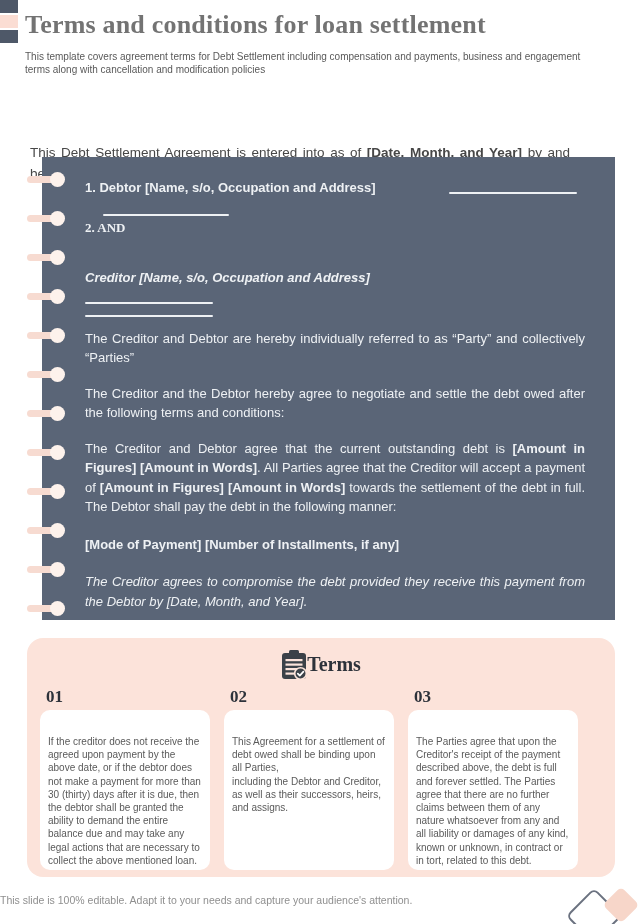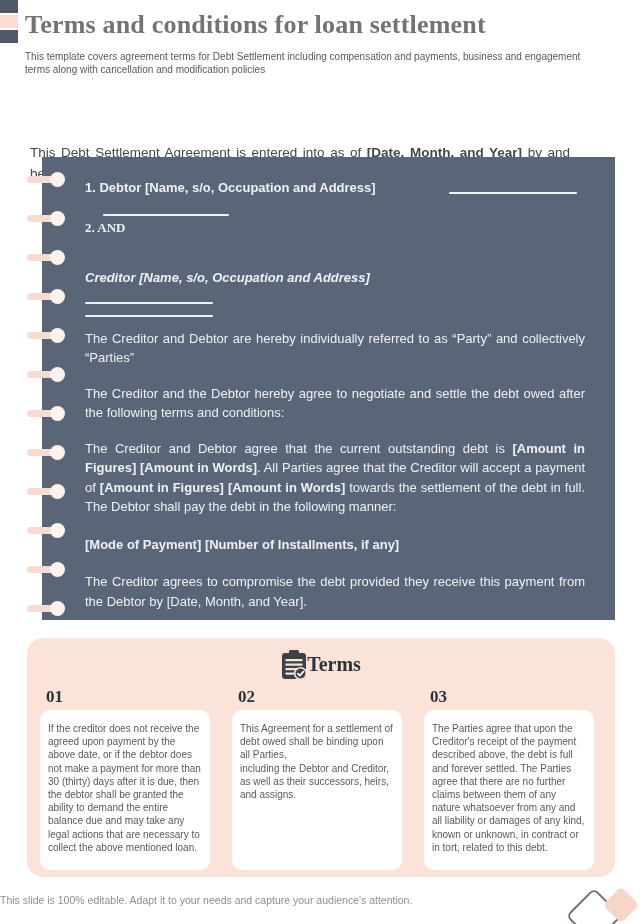--- a/index.html
+++ b/index.html
@@ -51,47 +51,47 @@
   .blank-line { height: 2px; background: #eef1f4; border-radius: 1px; }
   .line-right { width: 128px; margin-left: auto; margin-right: 8px; align-self: flex-end; margin-bottom: 4px; }
   .line-a { width: 126px; margin: 16px 0 0 18px; }
   .line-b { width: 128px; margin-top: 14px; }
   .line-c { width: 128px; margin-top: 11px; }
   .mt-and { margin-top: 2px; font-family: Liberation Serif, serif; }
   .mt-cred { margin-top: 31px; font-style: italic; }
   .mt-party { margin-top: 12px; }
   .mt-p { margin-top: 16px; }
   .mt-mode { margin-top: 18px; }
-  .mt-comp { margin-top: 18px; }
+  .mt-comp { margin-top: 18px; font-style: italic; }
 
   
   .pill { position: absolute; left: 27px; width: 38px; height: 16px; z-index: 3; }
   .pill-stem { position: absolute; left: 0; top: 4px; width: 30px; height: 7px; border-radius: 4px; background: #f7dbd1; }
   .pill-head { position: absolute; left: 23px; top: 0; width: 15px; height: 15px; border-radius: 50%; background: #fdf2ec; }
 
   
   .terms-panel {
     position: absolute; left: 27px; top: 638px; width: 588px; height: 239px;
     background: #fce3da; border-radius: 16px;
   }
   .terms-header { display: flex; align-items: center; justify-content: center; padding-top: 9px; height: 44px; }
   .terms-heading {
     font-family: "Liberation Serif", "DejaVu Serif", serif;
     font-weight: bold; font-size: 20px; color: #2d323a;
   }
-  .terms-cols { display: flex; gap: 22px; padding: 5px 16px 0 13px; }
+  .terms-cols { display: flex; gap: 14px; padding: 5px 16px 0 13px; }
   .term-col { width: 170px; flex: 0 0 170px; }
   .term-number {
     font-family: "Liberation Serif", "DejaVu Serif", serif;
     font-weight: bold; font-size: 17px; color: #2d323a;
     margin: 0 0 3px 6px;
   }
   .term-card {
     background: #ffffff; border-radius: 10px; height: 160px;
-    padding: 12px 8px; overflow: hidden;
+    padding: 25px 8px; overflow: hidden;
   }
   .term-text {
     font-size: 10px; line-height: 1.32; color: #5a5a5a;
     white-space: pre-line;
   }
 
   .footer-note {
     position: absolute; left: 0; top: 894px; width: 640px;
     text-align: left; font-size: 10.5px; color: #8f8f8f;
   }

